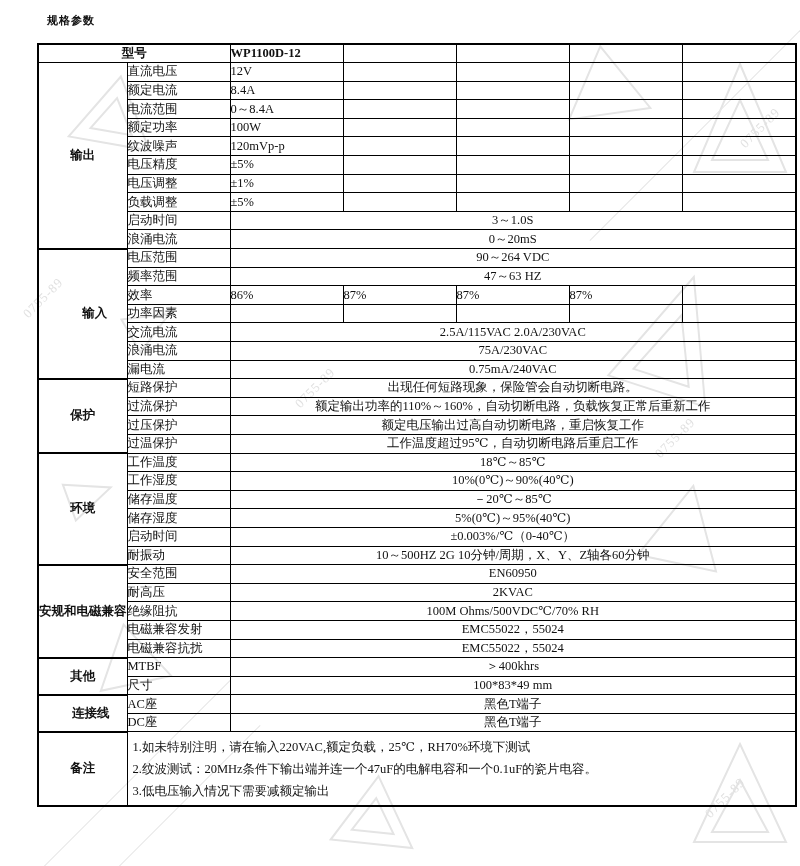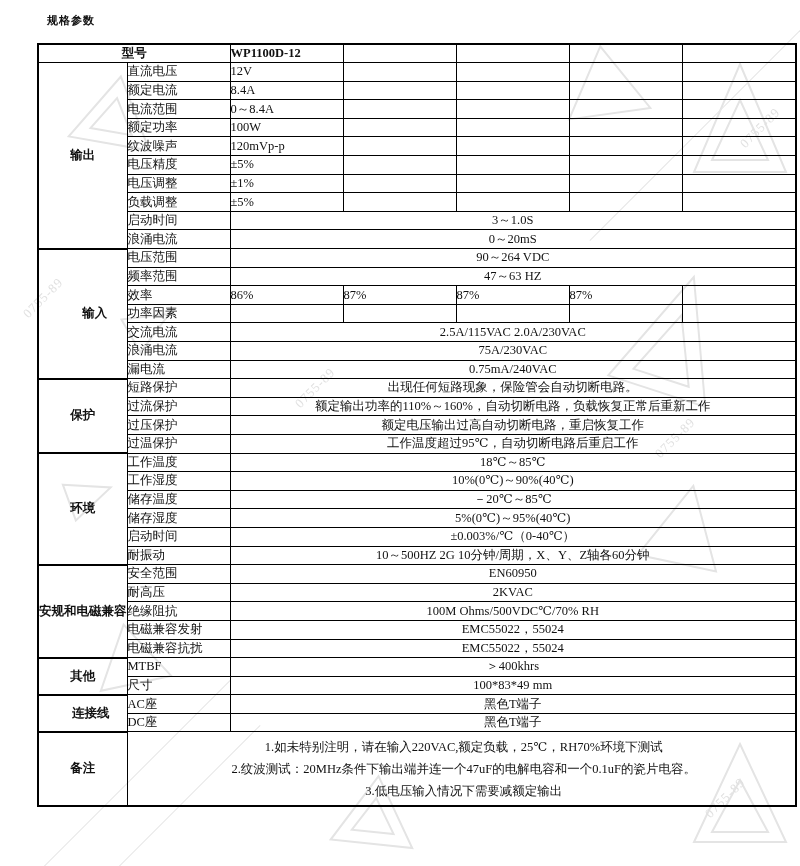--- a/index.html
+++ b/index.html
@@ -42,21 +42,21 @@
   td.sec{
     font-weight:bold;font-size:14px;text-align:center;
     white-space:normal;line-height:17px;padding:0 7px;
   }
   td.param{text-align:left;padding-left:4px;}
   td.val{text-align:left;padding-left:4px;}
   td.span-val{text-align:center;white-space:pre;}
   td.model-label{font-size:14px;}
   td.model-val{font-weight:bold;font-size:13px;}
   td.tb{border-bottom-width:2px;}
-  td.notes{vertical-align:top;text-align:center;white-space:normal;}
+  td.notes{vertical-align:top;text-align:left;white-space:normal;}
   .note-line{line-height:22px;padding-left:5px;white-space:nowrap;}
 </style>
 </head>
 <body>
 
 <div id="watermark" aria-hidden="true">
   <svg class="wm" style="left:70px;top:70px;transform:rotate(10deg)" width="90" height="80">
       <path d="M45 6 L86 74 L4 74 Z" fill="none" stroke="currentColor" stroke-width="2"></path>
       <path d="M45 28 L66 62 L24 62 Z" fill="none" stroke="currentColor" stroke-width="2"></path>
     </svg>

